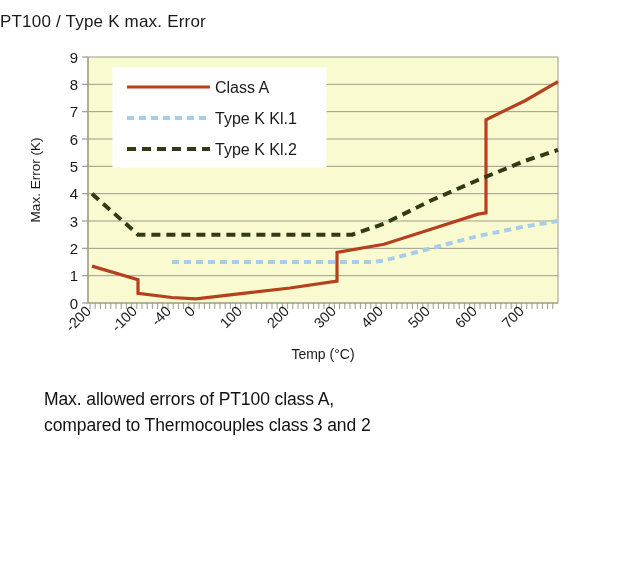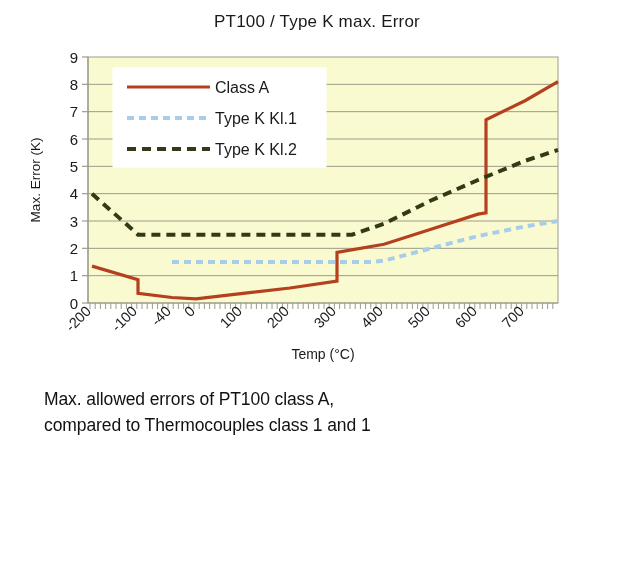--- a/index.html
+++ b/index.html
@@ -27,21 +27,20 @@
     left: 0;
     top: 0;
     width: 634px;
     height: 378px;
   }
   #chart-title {
     position: absolute;
     left: 0;
     top: 12px;
     width: 634px;
-    text-align: center;
     font-size: 17px;
     font-weight: 400;
     letter-spacing: 0.2px;
     color: #1a1a1a;
     white-space: nowrap;
   }
   #chart-svg-wrap {
     position: absolute;
     left: 0;
     top: 0;
@@ -258,17 +257,17 @@
             </g>
         </g>
 
       </svg>
     </div>
   </div>
 
   <div id="caption-block">
     <p id="caption-plain">
         <span class="cap-line">Max. allowed errors of PT100 class A,</span>
-        <span class="cap-line">compared to Thermocouples class 1 and 1</span>
+        <span class="cap-line">compared to Thermocouples class 3 and 2</span>
       </p>
   </div>
 
 </div>
 
 </body></html>

